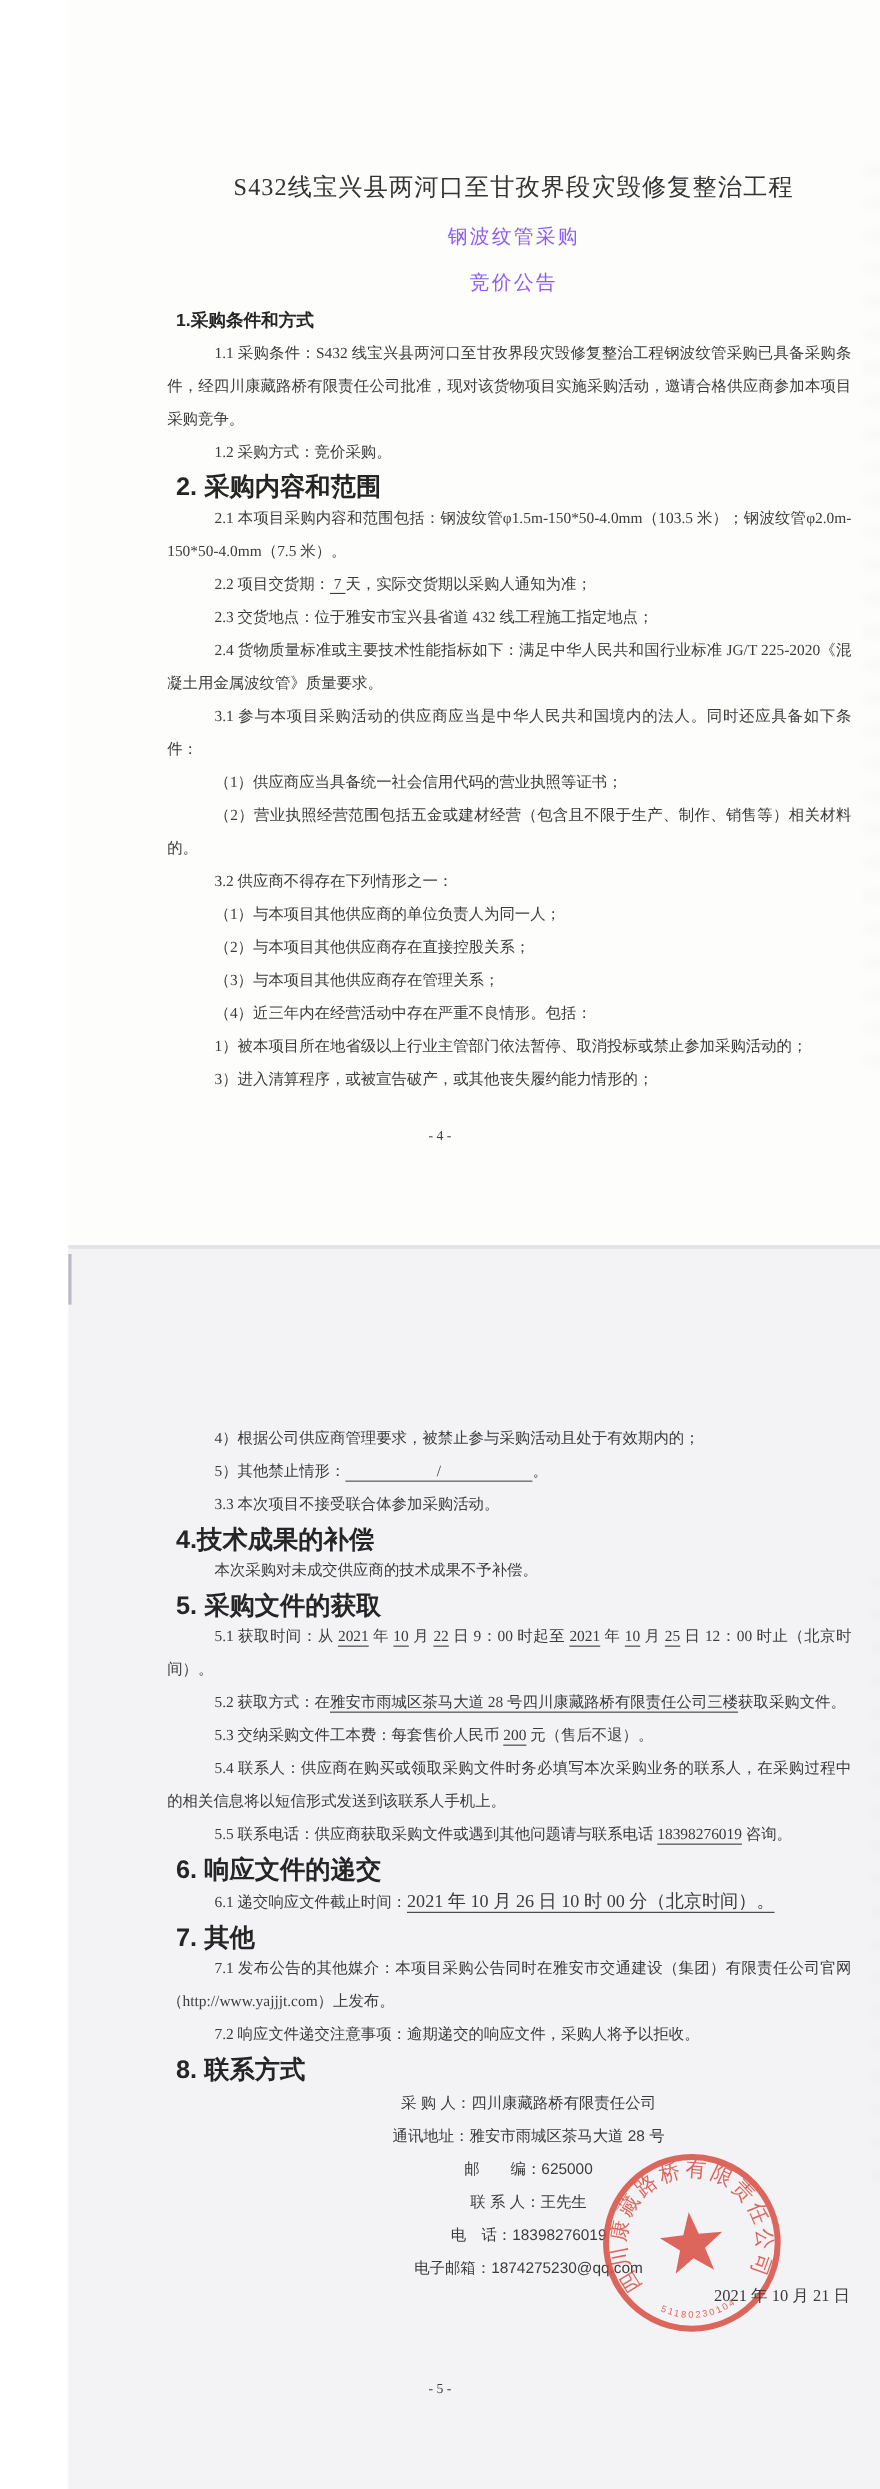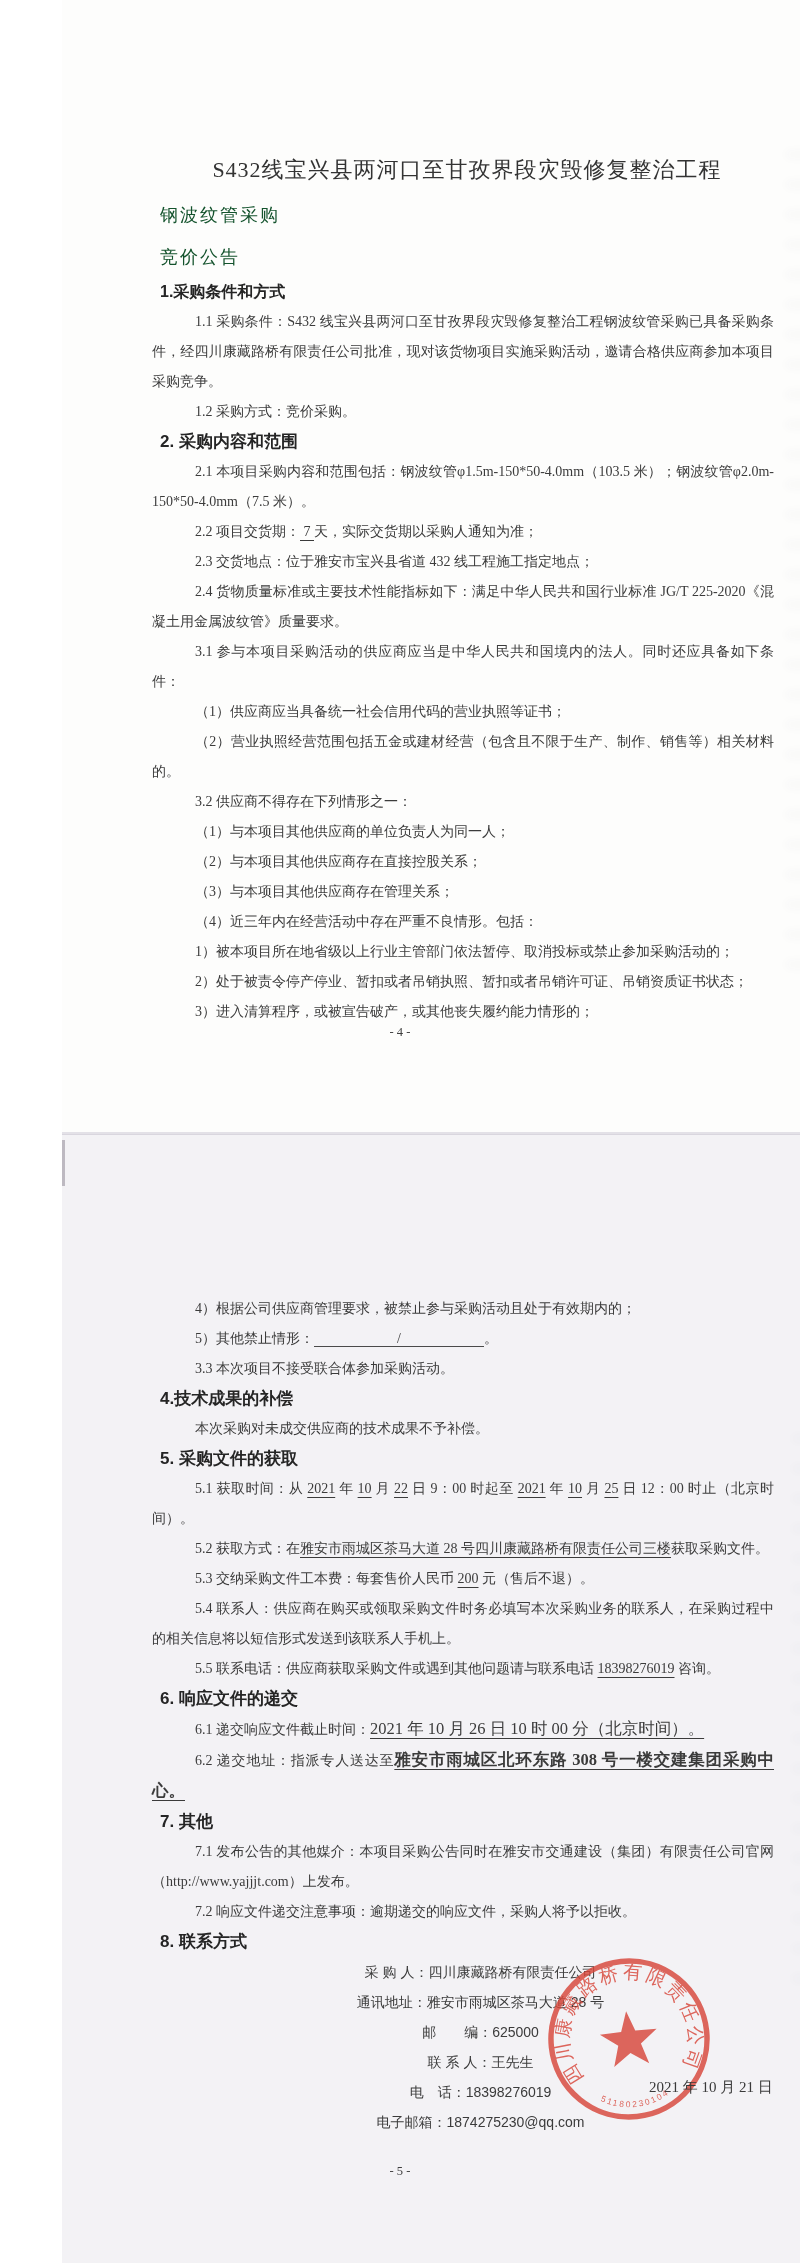--- a/index.html
+++ b/index.html
@@ -2,23 +2,23 @@
 <html lang="zh"><head>
 <meta charset="utf-8">
 <title>竞价公告</title>
 <style>
   html,body{margin:0;padding:0;background:#ffffff;}
   .doc{position:relative;width:676px;margin:0 auto;font-family:"Liberation Serif","DejaVu Serif",serif;color:#3b3b3b;}
   .page{position:relative;box-sizing:border-box;width:800px;overflow:hidden;}
   .page1{height:1132px;background:#fdfdfc;padding:148px 88px 0 98px;}
   .page2{height:1131px;background:#f3f2f5;padding:160px 88px 0 98px;border-top:2px solid #e3e1e7;box-shadow:inset 0 1px 0 #d9d6de;}
   .title{margin:0;font-family:"Liberation Serif","DejaVu Serif",serif;font-weight:400;font-size:22px;line-height:44px;text-align:center;color:#333;letter-spacing:1px;}
-  .subtitle{font-family:"Liberation Sans","DejaVu Sans",sans-serif;font-weight:400;font-size:18px;line-height:46px;color:#14532d;letter-spacing:2px;}
+  .subtitle{font-family:"Liberation Sans","DejaVu Sans",sans-serif;font-weight:400;font-size:18px;line-height:46px;text-align:center;color:#8b5cf6;letter-spacing:2px;}
   .subtitle2{line-height:38px;}
-  .h{font-family:"Liberation Sans","DejaVu Sans",sans-serif;font-weight:700;font-size:17px;line-height:30px;margin:0;color:#252525;}
+  .h{font-family:"Liberation Sans","DejaVu Sans",sans-serif;font-weight:700;font-size:23px;line-height:30px;margin:0;color:#252525;}
   .h1{font-size:16px;line-height:31px;}
   .para{margin:0 0 0 -8px;font-size:14px;line-height:30px;text-align:justify;text-indent:43px;}
   .noind{text-indent:35px;}
   .u{text-decoration:underline;text-underline-offset:4px;}
   .ubig{font-size:16.5px;text-decoration:underline;text-underline-offset:4px;}
   .ubold{font-weight:700;}
   .blank{display:inline-block;width:170px;border-bottom:1px solid #4a4a4a;text-align:center;text-indent:0;line-height:14px;}
   .contact{font-family:"Liberation Sans","DejaVu Sans",sans-serif;}
   .contact .para{text-align:center;}
   .pgnum{position:absolute;left:0;width:100%;text-align:center;font-size:12.5px;color:#3d3d3d;transform:translateX(-62px);}
@@ -55,21 +55,20 @@
 
     <p class="para">3.1 参与本项目采购活动的供应商应当是中华人民共和国境内的法人。同时还应具备如下条件：</p>
     <p class="para">（1）供应商应当具备统一社会信用代码的营业执照等证书；</p>
     <p class="para">（2）营业执照经营范围包括五金或建材经营（包含且不限于生产、制作、销售等）相关材料的。</p>
     <p class="para">3.2 供应商不得存在下列情形之一：</p>
     <p class="para">（1）与本项目其他供应商的单位负责人为同一人；</p>
     <p class="para">（2）与本项目其他供应商存在直接控股关系；</p>
     <p class="para">（3）与本项目其他供应商存在管理关系；</p>
     <p class="para">（4）近三年内在经营活动中存在严重不良情形。包括：</p>
     <p class="para">1）被本项目所在地省级以上行业主管部门依法暂停、取消投标或禁止参加采购活动的；</p>
-    <p class="para">2）处于被责令停产停业、暂扣或者吊销执照、暂扣或者吊销许可证、吊销资质证书状态；</p>
     <p class="para">3）进入清算程序，或被宣告破产，或其他丧失履约能力情形的；</p>
 
     <div class="pgnum pgnum1">- 4 -</div>
   </section>
 
   <section class="page page2">
     <div class="edge-mark"></div>
     <div class="bleed bleed-b"></div>
 
     <p class="para">4）根据公司供应商管理要求，被禁止参与采购活动且处于有效期内的；</p>
@@ -81,21 +80,20 @@
 
     <h2 class="h">5. 采购文件的获取</h2>
     <p class="para"><span>5.1 获取时间：从 </span><span class="u">2021</span><span> 年 </span><span class="u">10</span><span> 月 </span><span class="u">22</span><span> 日 9：00 时起至 </span><span class="u">2021</span><span> 年 </span><span class="u">10</span><span> 月 </span><span class="u">25</span><span> 日 12：00 时止（北京时间）。</span></p>
     <p class="para"><span>5.2 获取方式：在</span><span class="u">雅安市雨城区茶马大道 28 号四川康藏路桥有限责任公司三楼</span><span>获取采购文件。</span></p>
     <p class="para"><span>5.3 交纳采购文件工本费：每套售价人民币 </span><span class="u">200</span><span> 元（售后不退）。</span></p>
     <p class="para">5.4 联系人：供应商在购买或领取采购文件时务必填写本次采购业务的联系人，在采购过程中的相关信息将以短信形式发送到该联系人手机上。</p>
     <p class="para"><span>5.5 联系电话：供应商获取采购文件或遇到其他问题请与联系电话 </span><span class="u">18398276019</span><span> 咨询。</span></p>
 
     <h2 class="h">6. 响应文件的递交</h2>
     <p class="para"><span>6.1 递交响应文件截止时间：</span><span class="ubig">2021 年 10 月 26 日 10 时 00 分（北京时间）。</span></p>
-    <p class="para"><span>6.2 递交地址：指派专人送达至</span><span class="ubig ubold">雅安市雨城区北环东路 308 号一楼交建集团采购中心。</span></p>
 
     <h2 class="h">7. 其他</h2>
     <p class="para">7.1 发布公告的其他媒介：本项目采购公告同时在雅安市交通建设（集团）有限责任公司官网（http://www.yajjjt.com）上发布。</p>
     <p class="para">7.2 响应文件递交注意事项：逾期递交的响应文件，采购人将予以拒收。</p>
 
     <h2 class="h">8. 联系方式</h2>
     <div class="contact">
       <p class="para noind"><span>采 购 人：</span><span>四川康藏路桥有限责任公司</span></p>
       <p class="para noind"><span>通讯地址：</span><span>雅安市雨城区茶马大道 28 号</span></p>
       <p class="para noind"><span>邮　　编：</span><span>625000</span></p>

